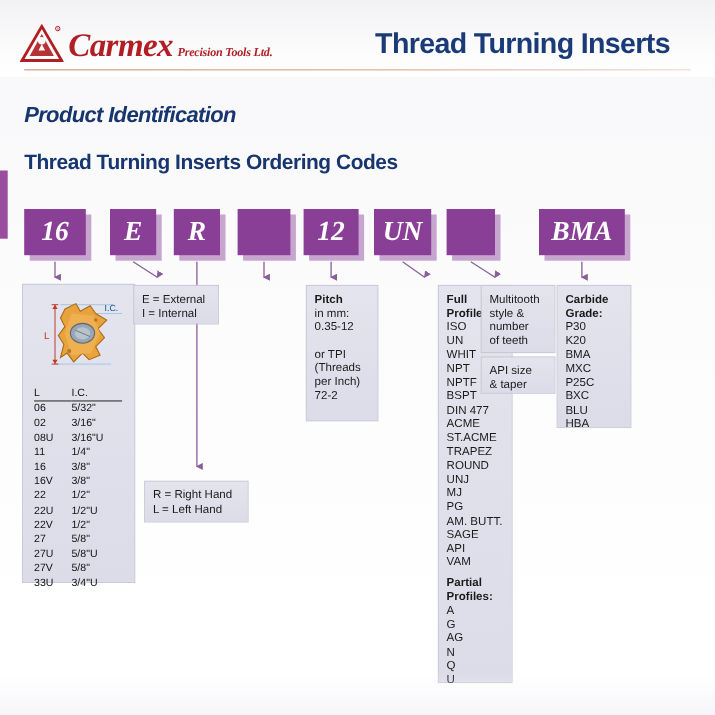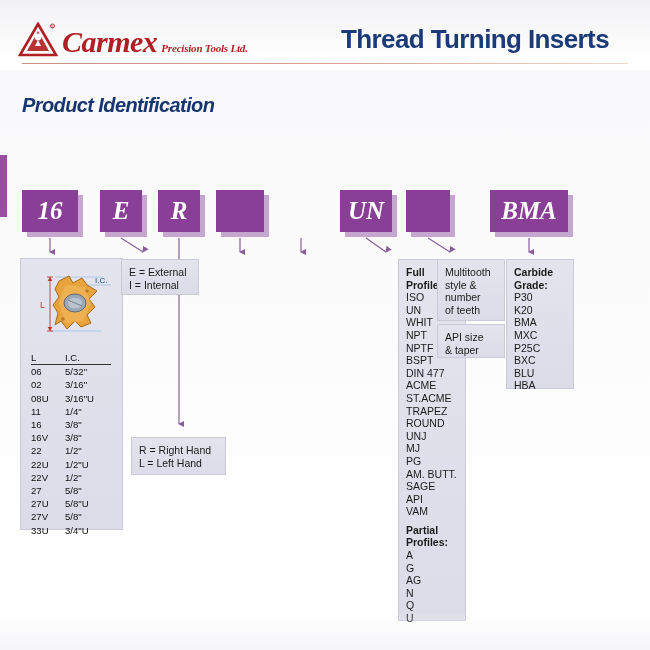--- a/index.html
+++ b/index.html
@@ -162,20 +162,21 @@
       </svg>
       <span id="logo-word">Carmex</span>
       <span id="logo-sub">Precision Tools Ltd.</span>
     </div>
     <div id="header-title">Thread Turning Inserts</div>
     <div id="header-rule"></div>
   </div>
 
   <div id="left-accent"></div>
   <div id="title-main">Product Identification</div>
+  <div id="title-sub">Thread Turning Inserts Ordering Codes</div>
 
   <svg id="connectors">
     <defs>
       <marker id="ah" markerWidth="7" markerHeight="7" refX="3.2" refY="5.4" orient="auto" markerUnits="userSpaceOnUse">
         <path d="M0,0 L6.4,0 L3.2,6.4 Z" fill="#8a5f99"></path>
       </marker>
     </defs>
     <g stroke="#8a5f99" stroke-width="1.2" fill="none" marker-end="url(#ah)">
       <path d="M50,238 L50,252"></path>
       <path d="M121,238 L143,252"></path>
@@ -185,20 +186,21 @@
       <path d="M366,238 L386,252"></path>
       <path d="M428,238 L450,252"></path>
       <path d="M529,238 L529,252"></path>
     </g>
   </svg>
 
   <div class="codebox" style="left:22px;  top:190px; width:56px;">16</div>
   <div class="codebox" style="left:100px; top:190px; width:42px;">E</div>
   <div class="codebox" style="left:158px; top:190px; width:42px;">R</div>
   <div class="codebox" style="left:216px; top:190px; width:48px;"></div>
+  <div class="codebox" style="left:276px; top:190px; width:50px;">12</div>
   <div class="codebox" style="left:340px; top:190px; width:52px;">UN</div>
   <div class="codebox" style="left:406px; top:190px; width:44px;"></div>
   <div class="codebox" style="left:490px; top:190px; width:78px;">BMA</div>
 
   <div id="insert-card">
     <svg id="insert-svg" width="95" height="88" viewBox="0 0 95 88">
 
       <g stroke="#9fc3e0" stroke-width="0.8" fill="none">
         <path d="M30,14 L78,14"></path>
         <path d="M26,68 L76,68"></path>
@@ -289,20 +291,30 @@
     <span class="list-line">E = External</span>
     <span class="list-line">I  = Internal</span>
   </div>
 
 
   <div class="infobox" style="left:131px; top:437px; width:95px; height:38px;">
     <span class="list-line">R = Right Hand</span>
     <span class="list-line">L = Left Hand</span>
   </div>
 
+  <div class="infobox" style="left:278px; top:259px; width:66px; height:124px;">
+    <span class="head-line">Pitch</span>
+    <span class="list-line">in mm:</span>
+    <span class="list-line">0.35-12</span>
+    <span class="list-line" style="height:12px">&nbsp;</span>
+    <span class="list-line">or TPI</span>
+    <span class="list-line">(Threads</span>
+    <span class="list-line">per Inch)</span>
+    <span class="list-line">72-2</span>
+  </div>
 
   <div class="infobox" style="left:362px; top:259px; width:68px; height:362px;margin-left:36px;">
     <span class="head-line">Full</span>
     <span class="head-line">Profiles:</span>
     <span class="list-line">ISO</span>
     <span class="list-line">UN</span>
     <span class="list-line">WHIT</span>
     <span class="list-line">NPT</span>
     <span class="list-line">NPTF</span>
     <span class="list-line">BSPT</span>

